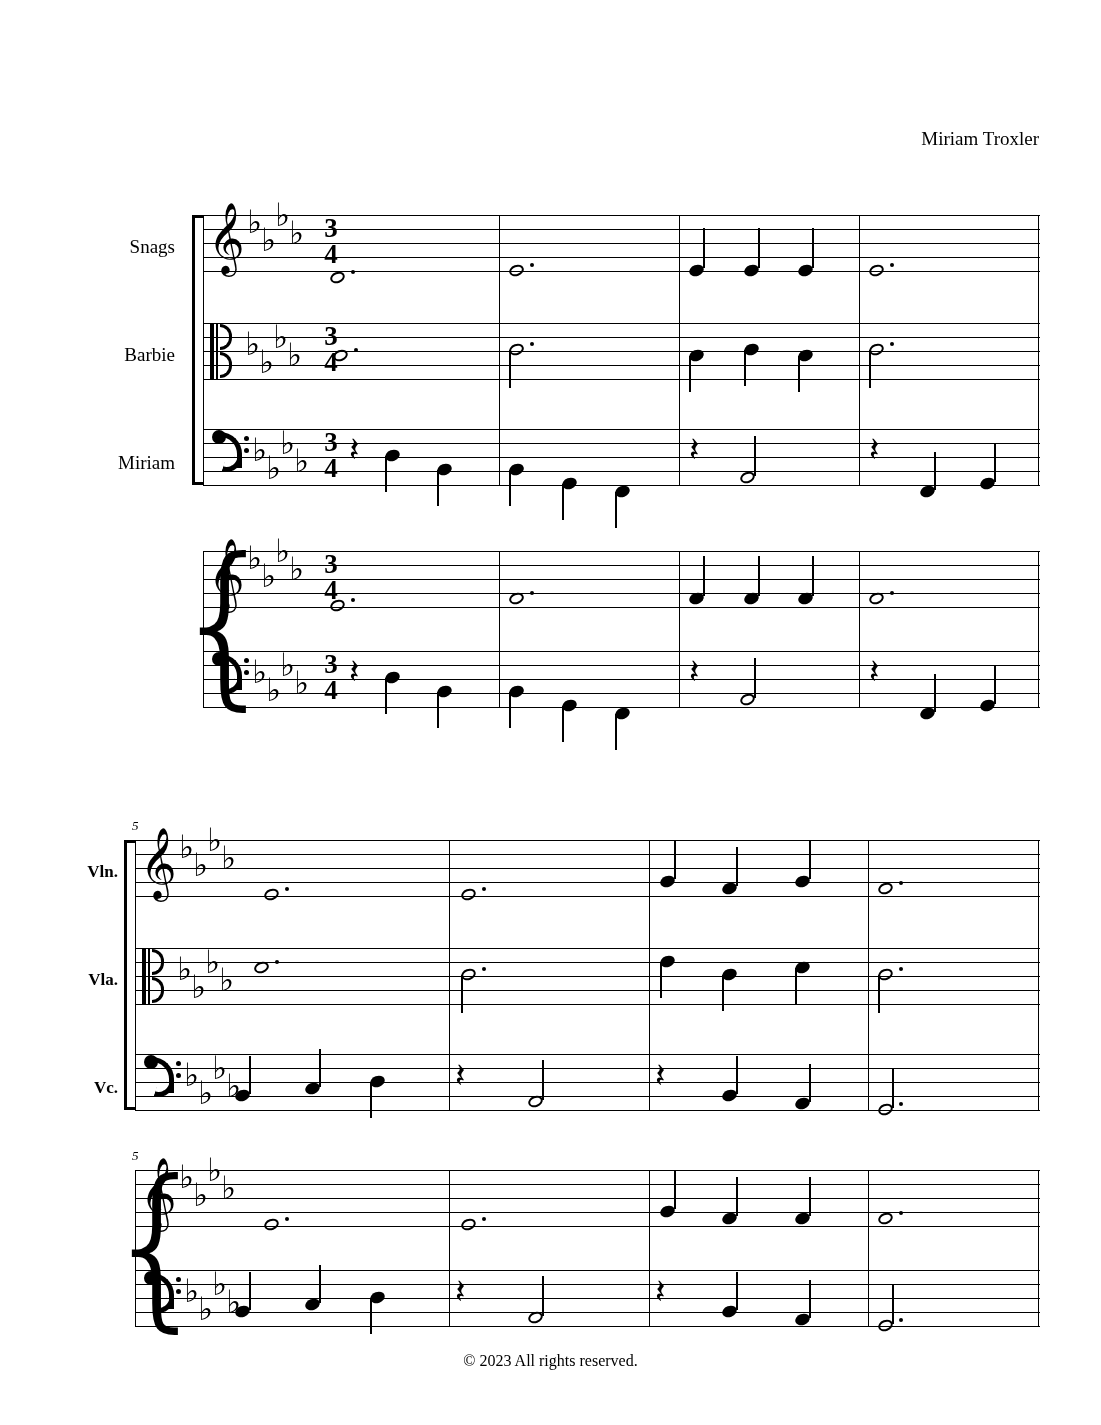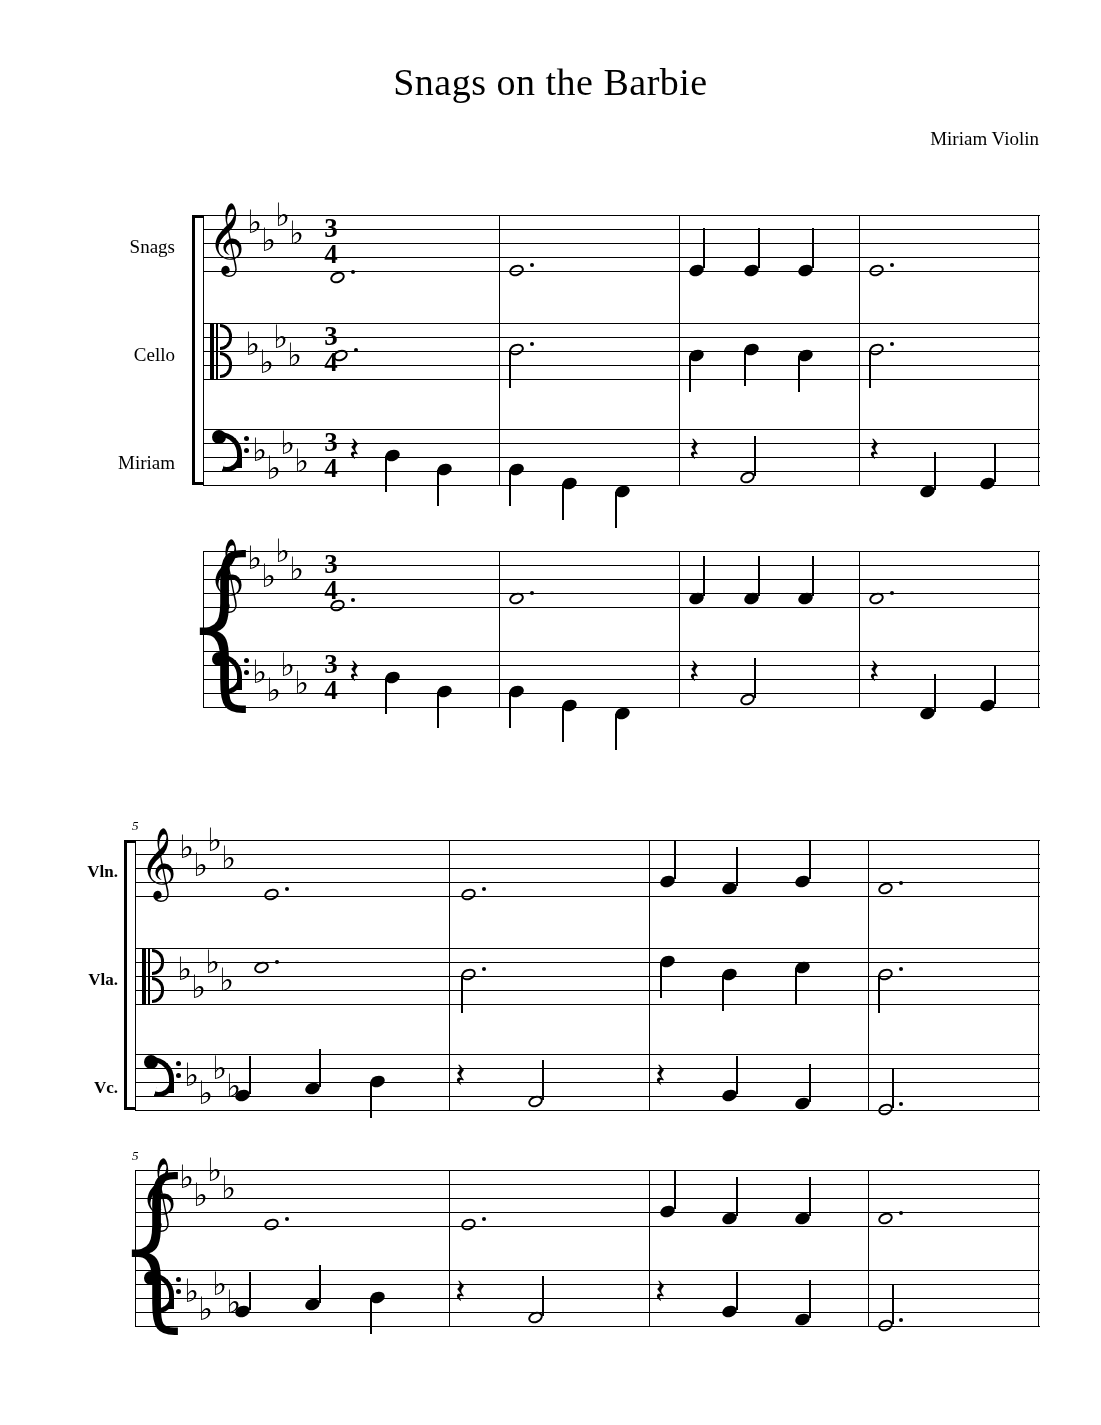--- a/index.html
+++ b/index.html
@@ -166,27 +166,26 @@
     font-family: "DejaVu Sans", sans-serif;
     font-weight: 300;
     line-height: 1;
   }
 </style>
 </head>
 <body>
 
 <div class="page">
 
-  <div class="title">Snags on the Barbie</div>
-  <div class="composer">Miriam Violin</div>
+  <div class="composer">Miriam Troxler</div>
 
   <div class="system" style="left:0;top:0;width:1101px;height:760px;">
 
     <div class="instlabel" style="left:60px;top:236px;width:115px;">Snags</div>
-    <div class="instlabel" style="left:60px;top:344px;width:115px;">Cello</div>
+    <div class="instlabel" style="left:60px;top:344px;width:115px;">Barbie</div>
     <div class="instlabel" style="left:60px;top:452px;width:115px;">Miriam</div>
 
     <div class="sysbrace-line" style="left:192px;top:215px;height:270px;"></div>
     <div class="sysbrace-line" style="left:192px;top:215px;width:12px;height:3px;"></div>
     <div class="sysbrace-line" style="left:192px;top:482px;width:12px;height:3px;"></div>
 
     <div class="pbrace" style="left:170px;top:536px;font-size:176px;">{</div>
 
     <div class="staff" style="left:203px;top:215px;width:837px;height:56px;">
       <div class="line" style="top:0px;width:837px;"></div>
@@ -560,13 +559,14 @@
     <div class="barline" style="left:868px;top:840px;height:270px;"></div>
     <div class="barline" style="left:1038px;top:840px;height:270px;"></div>
 
     <div class="barline" style="left:135px;top:1170px;height:156px;"></div>
     <div class="barline" style="left:449px;top:1170px;height:156px;"></div>
     <div class="barline" style="left:649px;top:1170px;height:156px;"></div>
     <div class="barline" style="left:868px;top:1170px;height:156px;"></div>
     <div class="barline" style="left:1038px;top:1170px;height:156px;"></div>
   </div>
 
+  <div class="copyright">© 2023 All rights reserved.</div>
 </div>
 
 </body></html>

